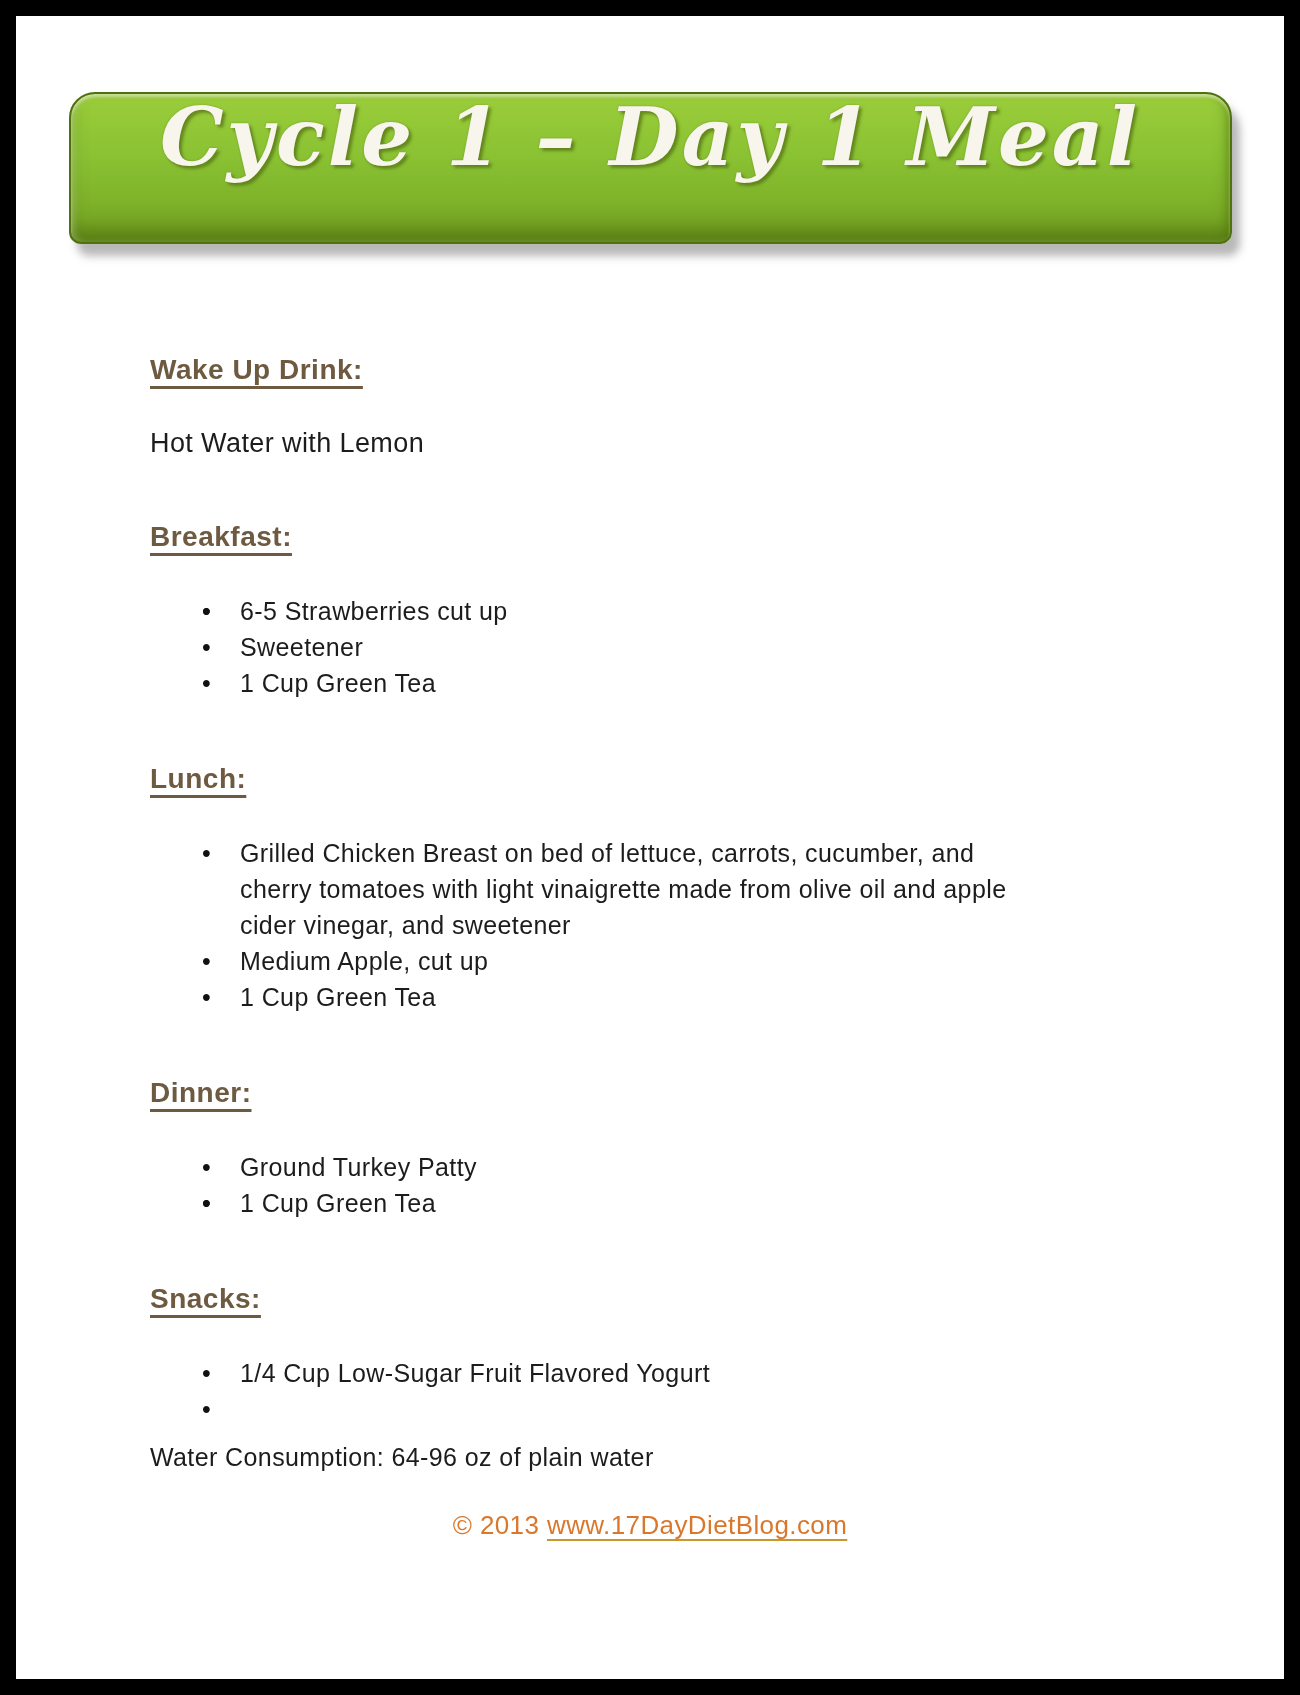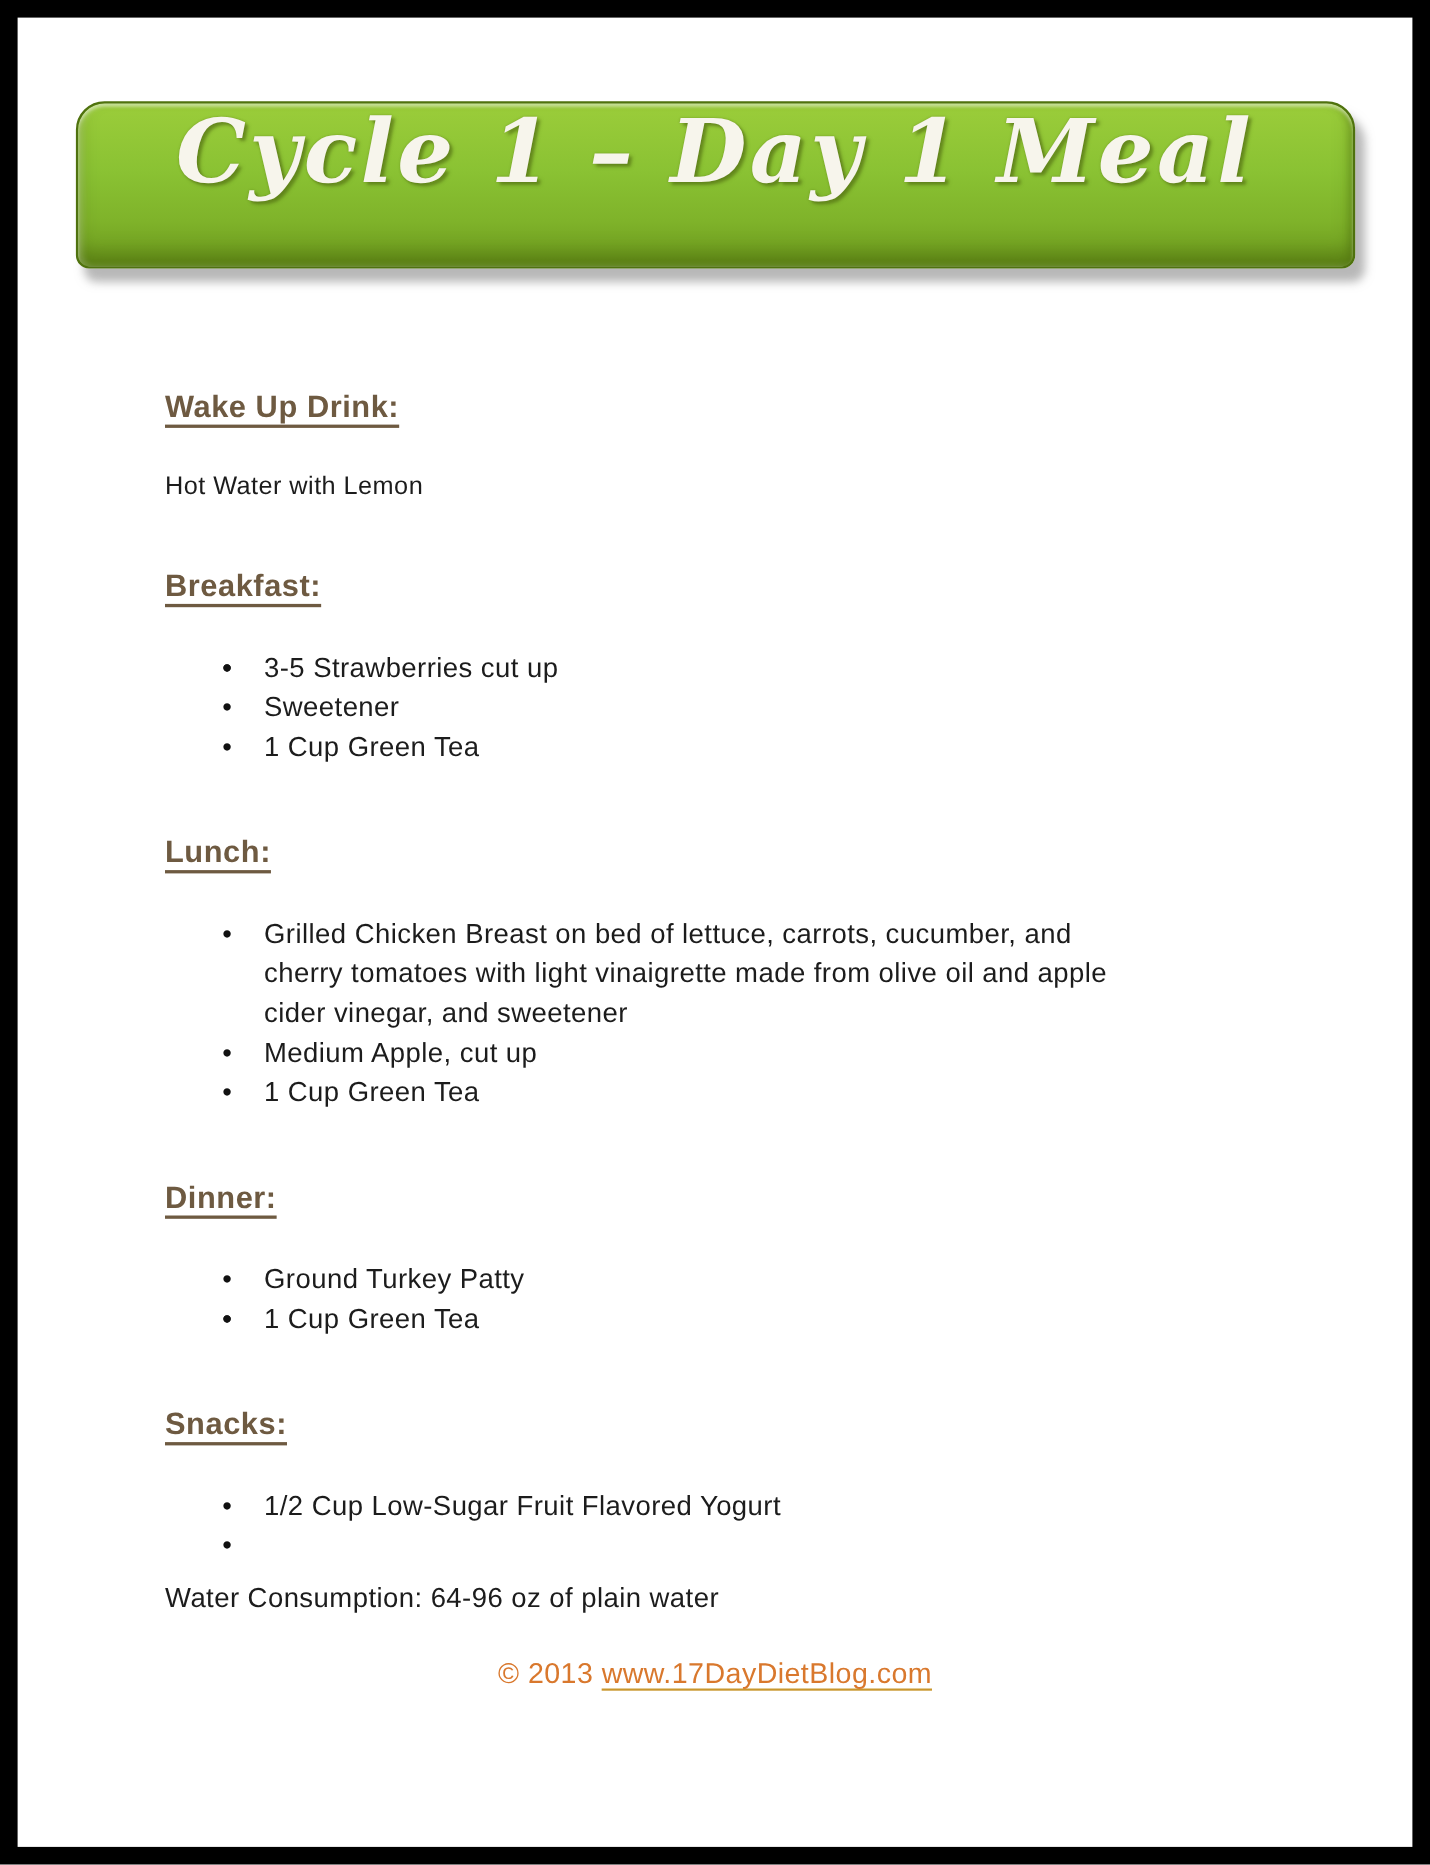--- a/index.html
+++ b/index.html
@@ -55,21 +55,21 @@
     color:var(--heading-brown,#6e5a41);
     letter-spacing:.5px;
     text-decoration:underline;
     text-decoration-thickness:3px;
     text-underline-offset:7px;
     text-decoration-color:var(--heading-brown,#6e5a41);
   }
 
   .plain {
     margin-top:42px;
-    font-size:23px; letter-spacing:.4px;
+    font-size:27px; letter-spacing:.4px;
     color:#1c1c1c;
   }
 
   ul.items { list-style:none; margin-top:40px; margin-left:52px; }
   li.item {
     position:relative;
     padding-left:38px;
     font-size:25px; letter-spacing:.4px;
     line-height:36px;
     max-width:845px;
@@ -118,21 +118,21 @@
   <section class="meal-section">
     <h2 class="heading">Breakfast:</h2>
     
     <ul class="items">
   <li class="item">
     <span class="bullet">•</span>
   </li>
 
   <li class="item">
     <span class="bullet">•</span>
-    <span class="item-text">3-5 Strawberries cut up</span>
+    <span class="item-text">6-5 Strawberries cut up</span>
   </li>
 
   <li class="item">
     <span class="bullet">•</span>
     <span class="item-text">Sweetener</span>
   </li>
 
   <li class="item">
     <span class="bullet">•</span>
     <span class="item-text">1 Cup Green Tea</span>
@@ -180,21 +180,21 @@
   </li>
 </ul>
   </section>
 
   <section class="meal-section">
     <h2 class="heading">Snacks:</h2>
     
     <ul class="items">
   <li class="item">
     <span class="bullet">•</span>
-    <span class="item-text">1/2 Cup Low-Sugar Fruit Flavored Yogurt</span>
+    <span class="item-text">1/4 Cup Low-Sugar Fruit Flavored Yogurt</span>
   </li>
 
   <li class="item">
     <span class="bullet">•</span>
   </li>
 </ul>
   </section>
 </div>
 
 <p class="water-note">Water Consumption: 64-96 oz of plain water</p>

